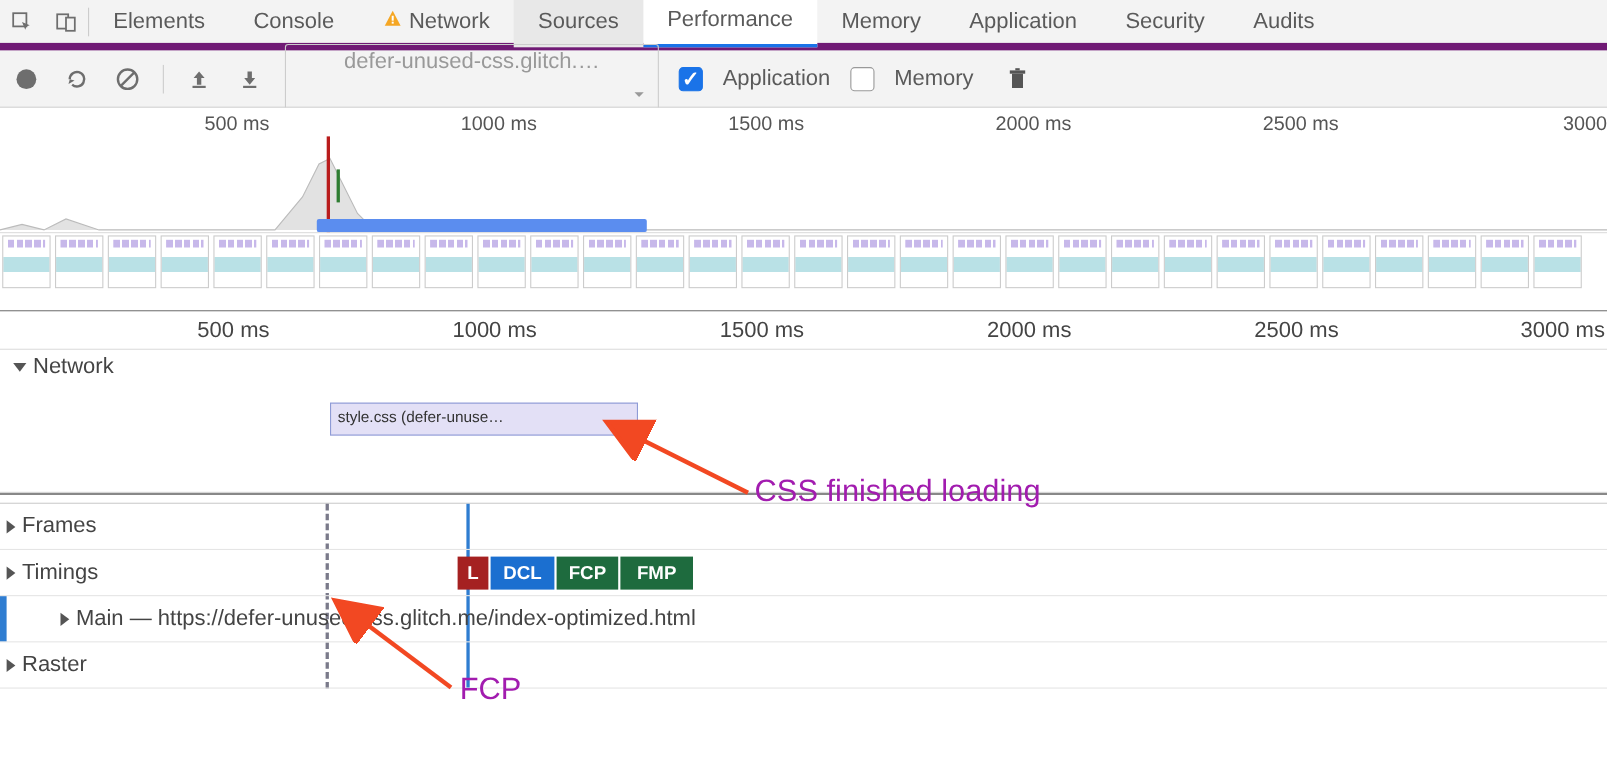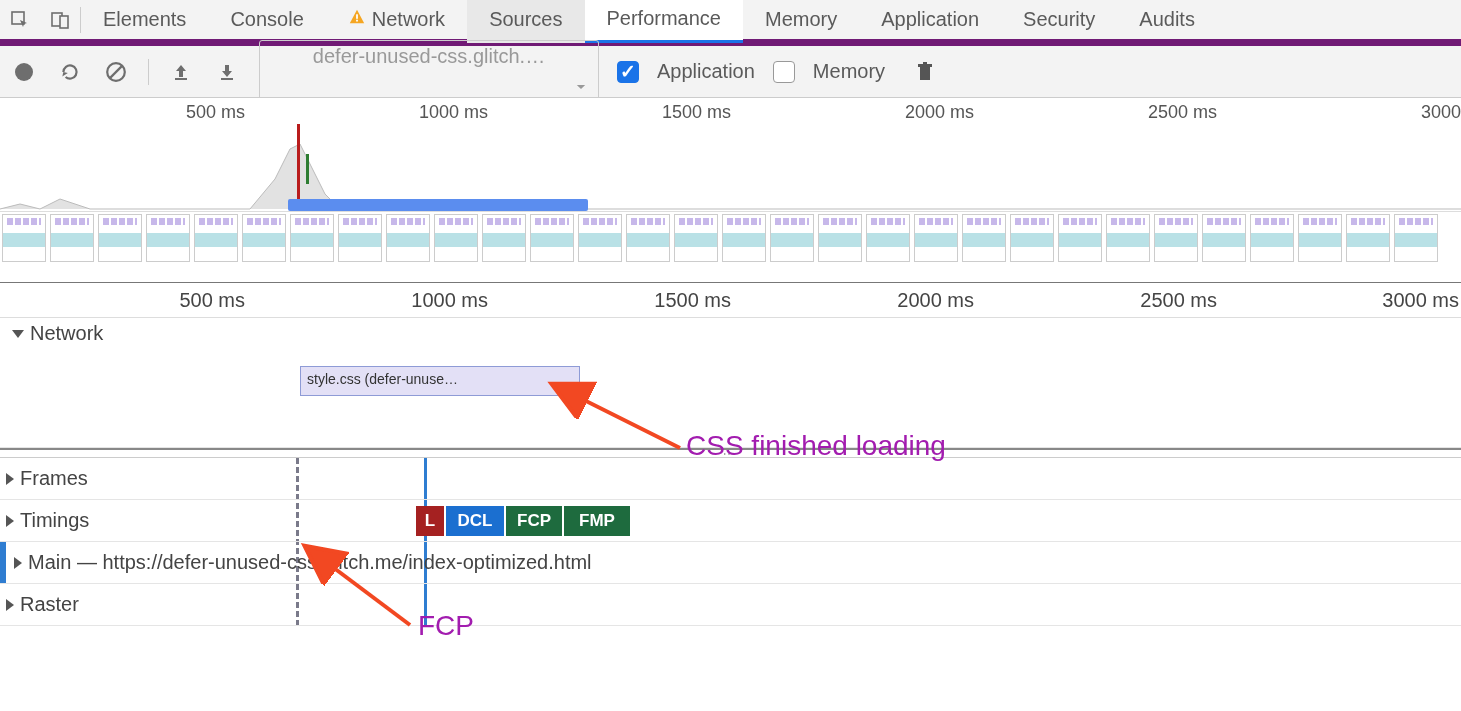--- a/index.html
+++ b/index.html
@@ -445,21 +445,21 @@
           </div>
         <div class="timing-pill pill-green" style="left:386px;top:6px;width:56px;">
             <span>FCP</span>
           </div>
         <div class="timing-pill pill-green" style="left:444px;top:6px;width:66px;">
             <span>FMP</span>
           </div>
       </div>
     </div>
 
-    <div class="track" style="position:relative;">
+    <div class="track" style="position:relative;padding-left:41px;">
       <div class="left-thick-blue"></div>
       <div class="head" style="margin-left:8px;">
         <span class="disclosure"></span>
         <span>Main — https://defer-unused-css.glitch.me/index-optimized.html</span>
       </div>
       <div class="body"></div>
     </div>
 
     <div class="track">
       <div class="head">

